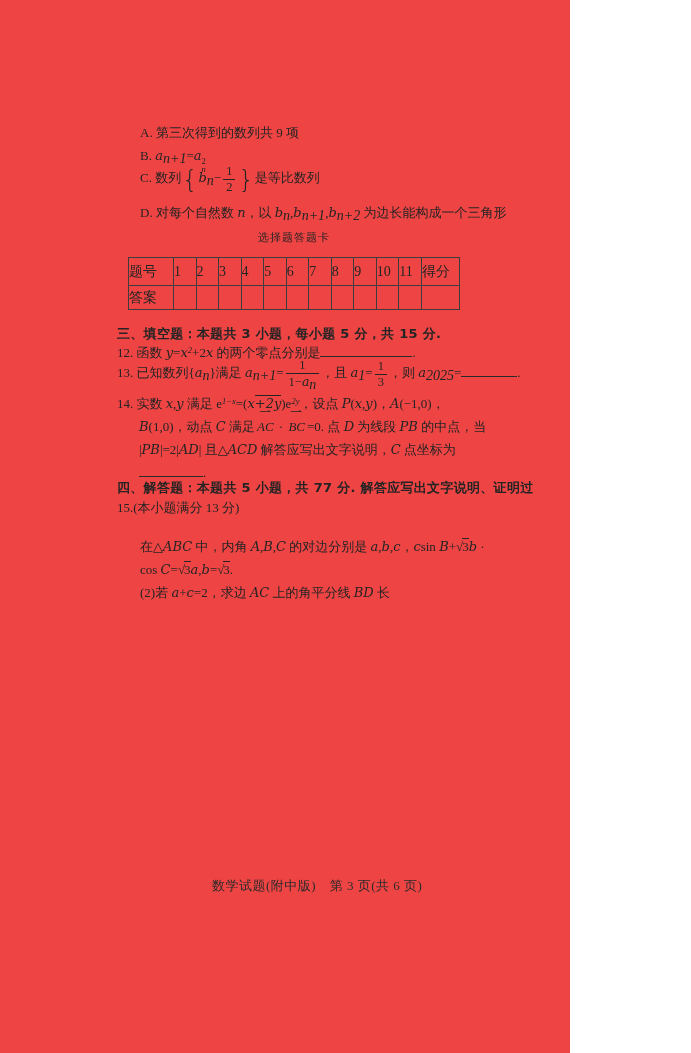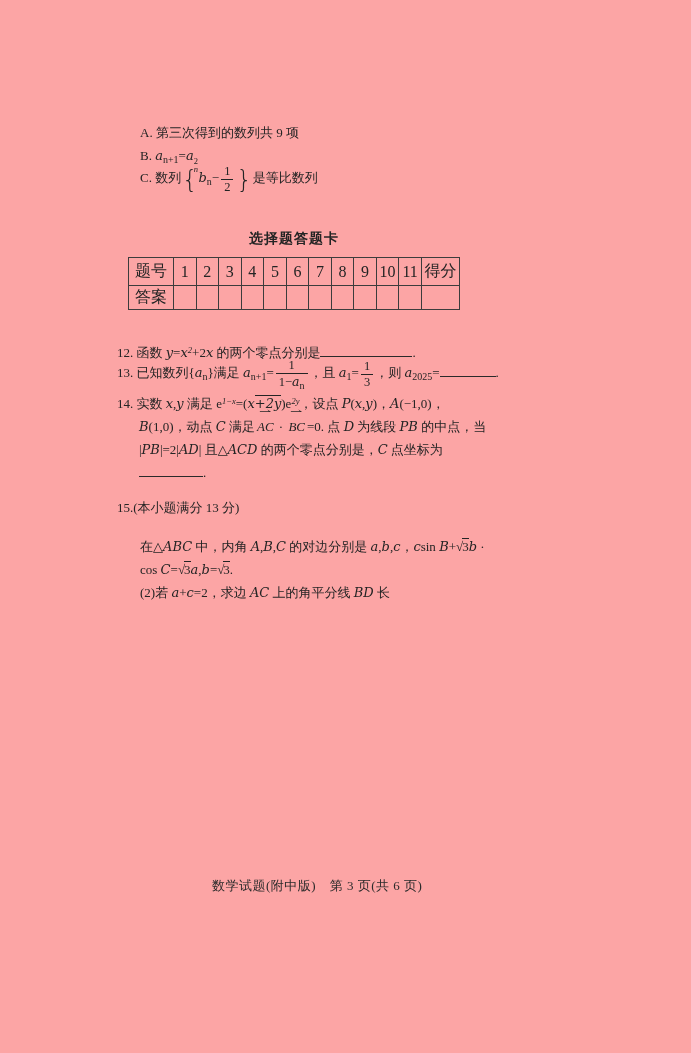--- a/index.html
+++ b/index.html
@@ -1,30 +1,30 @@
 <!DOCTYPE html>
 <html><head>
 <meta charset="utf-8">
 <style>
   html,body{margin:0;padding:0;background:#ffffff;}
   .page{
-    position:relative;width:691px;height:1053px;background:#fca5a5;overflow:hidden;
+    position:relative;width:570px;height:1053px;background:#ef4444;overflow:hidden;
     font-family:"Liberation Serif","DejaVu Serif",serif;color:#242424;
   }
   .blk{position:absolute;font-size:13px;color:#242424;}
   .ln{white-space:pre;line-height:23px;min-height:23px;}
   .hd .ln{font-family:"DejaVu Sans","Liberation Sans",sans-serif;font-weight:700;letter-spacing:.3px;}
-  .card-title{font-family:"DejaVu Sans","Liberation Sans",sans-serif;font-weight:700;font-size:14px;
+  .card-title{font-family:"DejaVu Sans","Liberation Sans",sans-serif;font-weight:400;font-size:11px;
     text-align:center;letter-spacing:1px;}
   .footer{font-size:13px;letter-spacing:.5px;color:#2b2b2b;}
 
   
   .t{}
   .it{font-style:italic;font-family:"DejaVu Serif","Liberation Serif",serif;}
-  sub{font-size:10px;vertical-align:-3px;line-height:0;}
+  sub{font-size:14px;vertical-align:-3px;font-style:italic;line-height:0;}
   sup{font-size:8.5px;vertical-align:4.5px;font-style:italic;line-height:0;}
   .ss{display:inline-flex;flex-direction:column;vertical-align:-4px;}
   .sspt{font-size:8.5px;line-height:8px;font-style:normal;}
   .sspb{font-size:8.5px;line-height:8px;font-style:italic;}
   .frac{display:inline-block;vertical-align:middle;text-align:center;margin:0 2px;}
   .fnum{display:block;padding:0 3px;border-bottom:1.1px solid currentColor;font-size:12.5px;line-height:15px;}
   .fden{display:block;padding:0 3px;font-size:12.5px;line-height:15px;}
   .sqrt{white-space:nowrap;}
   .sq{letter-spacing:-1px;}
   .rad{border-top:1px solid currentColor;font-style:normal;}
@@ -32,41 +32,44 @@
   .ol.it{font-style:italic;}
   .vec{position:relative;display:inline-block;font-style:italic;margin:0 2px;}
   .vec .arr{position:absolute;top:-7px;left:0;right:0;text-align:center;font-size:10px;line-height:7px;
     font-style:normal;transform:scaleX(1.5);}
   .vec .vb{font-style:italic;}
   .big{font-size:24px;line-height:18px;vertical-align:middle;font-weight:300;margin:0 1px;font-family:"DejaVu Sans",sans-serif;}
   .blank{display:inline-block;height:12px;border-bottom:1.2px solid #2a2a2a;vertical-align:baseline;}
 
   
   table.card{border-collapse:collapse;table-layout:fixed;width:332px;}
-  table.card td{border:1.2px solid #3c3c3c;text-align:center;font-size:16px;height:27px;padding:0;
+  table.card td{border:1.2px solid #3c3c3c;font-size:14px;height:27px;padding:0;
     overflow:hidden;}
   table.card tr:last-child td{height:23px;}
   col.c-first{width:45px;} col.c-last{width:38px;}
 
   
   .wrap-indent .ln + .ln{margin-left:22px;}
 </style>
 </head>
 <body>
 
 <div class="page">
 
   <div class="blk" style="left:140px;top:121px;">
       <div class="ln"><span class="t">A. 第三次得到的数列共 9 项</span></div>
     </div>
   <div class="blk" style="left:140px;top:144px;">
       <div class="ln"><span class="t">B. </span><span class="it">a</span><sub>n+1</sub><span class="t">=</span><span class="it">a</span><span class="ss"><span class="sspt">2</span><span class="sspb">n</span></span></div>
     </div>
   <div class="blk" style="left:140px;top:164px;">
       <div class="ln"><span class="t">C. 数列</span><span class="big">{</span><span class="it">b</span><sub>n</sub><span class="t">−</span><span class="frac"><span class="fnum"><span class="t">1</span></span><span class="fden"><span class="t">2</span></span></span><span class="big">}</span><span class="t">是等比数列</span></div>
+    </div>
+  <div class="blk" style="left:140px;top:201px;">
+      <div class="ln"><span class="t">D. 对每个自然数 </span><span class="it">n</span><span class="t">，以 </span><span class="it">b</span><sub>n</sub><span class="t">,</span><span class="it">b</span><sub>n+1</sub><span class="t">,</span><span class="it">b</span><sub>n+2</sub><span class="t"> 为边长能构成一个三角形</span></div>
     </div>
 
   <div class="blk card-title" style="left:128px;top:230px;width:332px;">选择题答题卡</div>
 
   <table class="card blk" style="left:128px;top:257px;">
     <colgroup>
       <col class="c-first">
         <col>
         <col>
         <col>
@@ -107,34 +110,38 @@
           <td></td>
           <td></td>
           <td></td>
           <td></td>
           <td></td>
           <td></td>
         </tr>
       </tbody>
   </table>
 
+  <div class="blk hd" style="left:117px;top:322px;">
+      <div class="ln"><span class="t">三、填空题：本题共 3 小题，每小题 5 分，共 15 分.</span></div>
+    </div>
   <div class="blk" style="left:117px;top:341px;">
       <div class="ln"><span class="t">12. 函数 </span><span class="it">y</span><span class="t">=</span><span class="it">x</span><sup>2</sup><span class="t">+2</span><span class="it">x</span><span class="t"> 的两个零点分别是</span><span class="blank" style="width: 92px;"></span><span class="t">.</span></div>
     </div>
   <div class="blk" style="left:117px;top:358px;">
       <div class="ln"><span class="t">13. 已知数列{</span><span class="it">a</span><sub>n</sub><span class="t">}满足 </span><span class="it">a</span><sub>n+1</sub><span class="t">=</span><span class="frac"><span class="fnum"><span class="t">1</span></span><span class="fden"><span class="t">1−</span><span class="it">a</span><sub>n</sub></span></span><span class="t">，且 </span><span class="it">a</span><sub>1</sub><span class="t">=</span><span class="frac"><span class="fnum"><span class="t">1</span></span><span class="fden"><span class="t">3</span></span></span><span class="t">，则 </span><span class="it">a</span><sub>2025</sub><span class="t">=</span><span class="blank" style="width: 56px;"></span><span class="t">.</span></div>
     </div>
   <div class="blk wrap-indent" style="left:117px;top:392px;">
       <div class="ln"><span class="t">14. 实数 </span><span class="it">x</span><span class="t">,</span><span class="it">y</span><span class="t"> 满足 e</span><sup>1−x</sup><span class="t">=(</span><span class="it">x</span><span class="ol it">+2y</span><span class="t">)e</span><sup>2y</sup><span class="t">，设点 </span><span class="it">P</span><span class="t">(</span><span class="it">x</span><span class="t">,</span><span class="it">y</span><span class="t">)，</span><span class="it">A</span><span class="t">(−1,0)，</span></div>
       <div class="ln"><span class="it">B</span><span class="t">(1,0)，动点 </span><span class="it">C</span><span class="t"> 满足</span><span class="vec"><span class="arr">⇀</span><span class="vb">AC</span></span><span class="t"> · </span><span class="vec"><span class="arr">⇀</span><span class="vb">BC</span></span><span class="t">=0. 点 </span><span class="it">D</span><span class="t"> 为线段 </span><span class="it">PB</span><span class="t"> 的中点，当</span></div>
-      <div class="ln"><span class="t">|</span><span class="it">PB</span><span class="t">|=2|</span><span class="it">AD</span><span class="t">| 且△</span><span class="it">ACD</span><span class="t"> 的两个零点分别是，</span><span class="it">C</span><span class="t"> 点坐标为</span></div>
+      <div class="ln"><span class="t">|</span><span class="it">PB</span><span class="t">|=2|</span><span class="it">AD</span><span class="t">| 且△</span><span class="it">ACD</span><span class="t"> 解答应写出文字说明，</span><span class="it">C</span><span class="t"> 点坐标为</span></div>
       <div class="ln"><span class="blank" style="width: 64px;"></span><span class="t">.</span></div>
     </div>
 
   <div class="blk hd" style="left:117px;top:476px;">
+      <div class="ln"><span class="t">四、解答题：本题共 5 小题，共 77 分. 解答应写出文字说明、证明过</span></div>
     </div>
   <div class="blk" style="left:117px;top:496px;">
       <div class="ln"><span class="t">15.(本小题满分 13 分)</span></div>
     </div>
   <div class="blk" style="left:140px;top:535px;">
       <div class="ln"><span class="t">在△</span><span class="it">ABC</span><span class="t"> 中，内角 </span><span class="it">A</span><span class="t">,</span><span class="it">B</span><span class="t">,</span><span class="it">C</span><span class="t"> 的对边分别是 </span><span class="it">a</span><span class="t">,</span><span class="it">b</span><span class="t">,</span><span class="it">c</span><span class="t">，</span><span class="it">c</span><span class="t">sin </span><span class="it">B</span><span class="t">+</span><span class="sqrt"><span class="sq">√</span><span class="rad">3</span></span><span class="it">b</span><span class="t"> ·</span></div>
       <div class="ln"><span class="t">cos </span><span class="it">C</span><span class="t">=</span><span class="sqrt"><span class="sq">√</span><span class="rad">3</span></span><span class="it">a</span><span class="t">,</span><span class="it">b</span><span class="t">=</span><span class="sqrt"><span class="sq">√</span><span class="rad">3</span></span><span class="t">.</span></div>
       <div class="ln"><span class="t">(2)若 </span><span class="it">a</span><span class="t">+</span><span class="it">c</span><span class="t">=2，求边 </span><span class="it">AC</span><span class="t"> 上的角平分线 </span><span class="it">BD</span><span class="t"> 长</span></div>
     </div>
 

